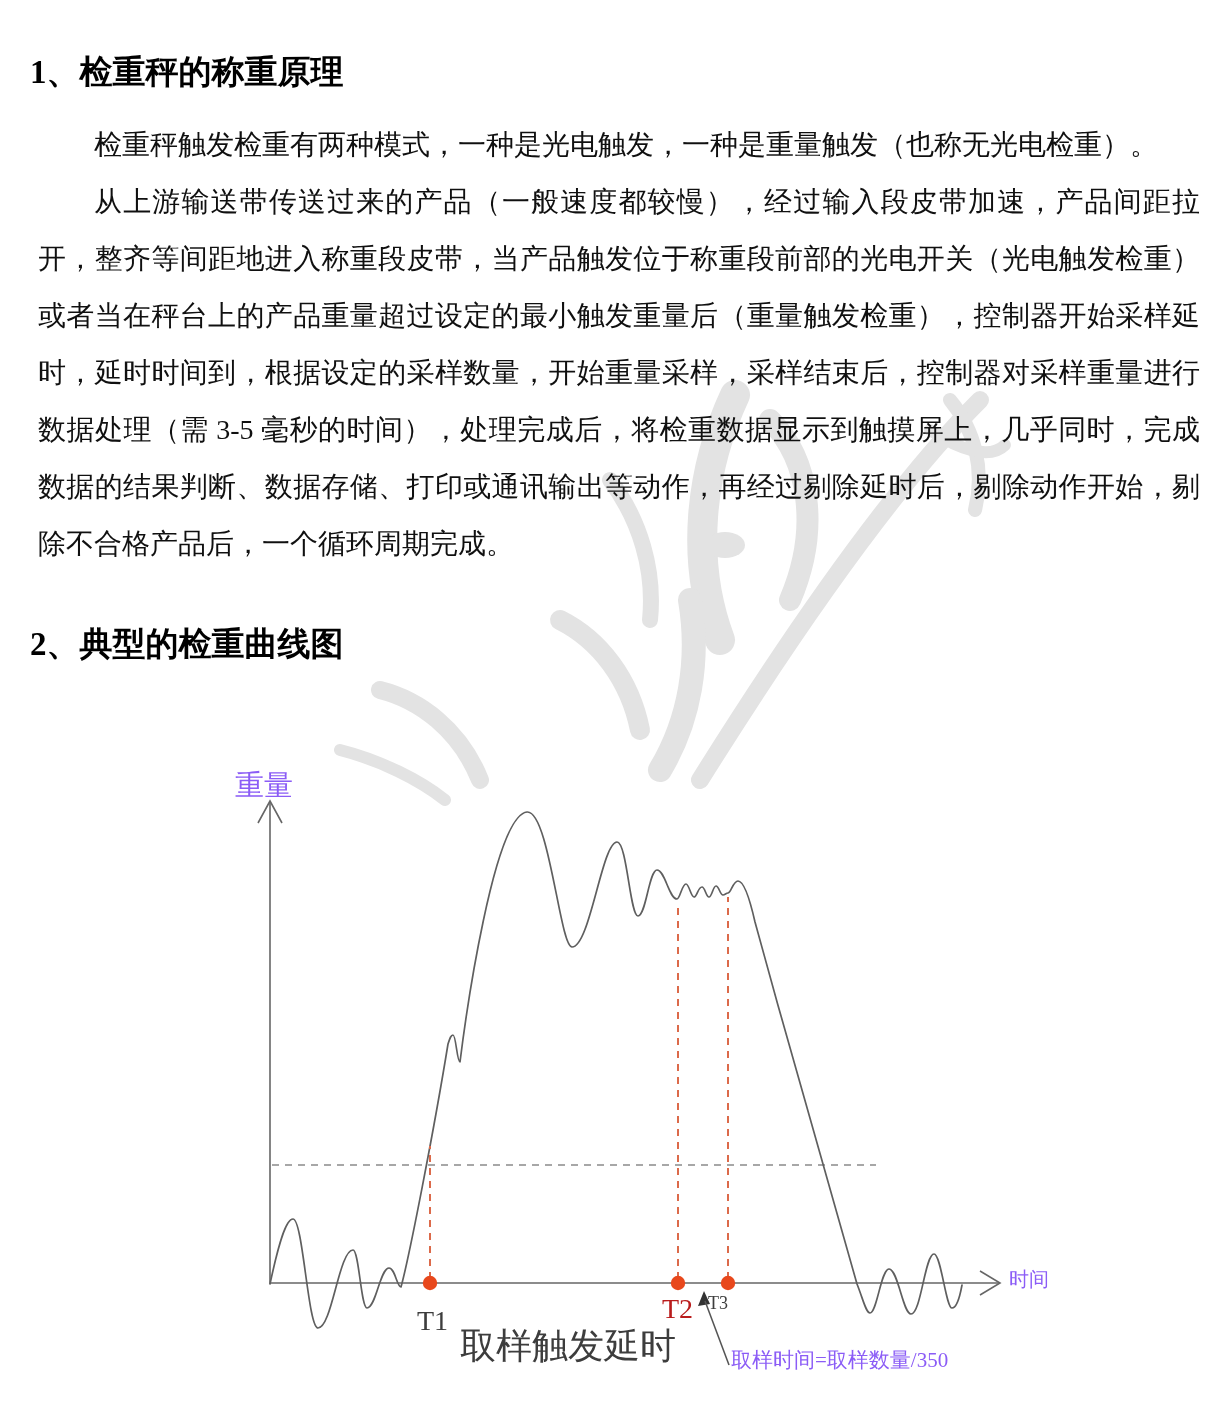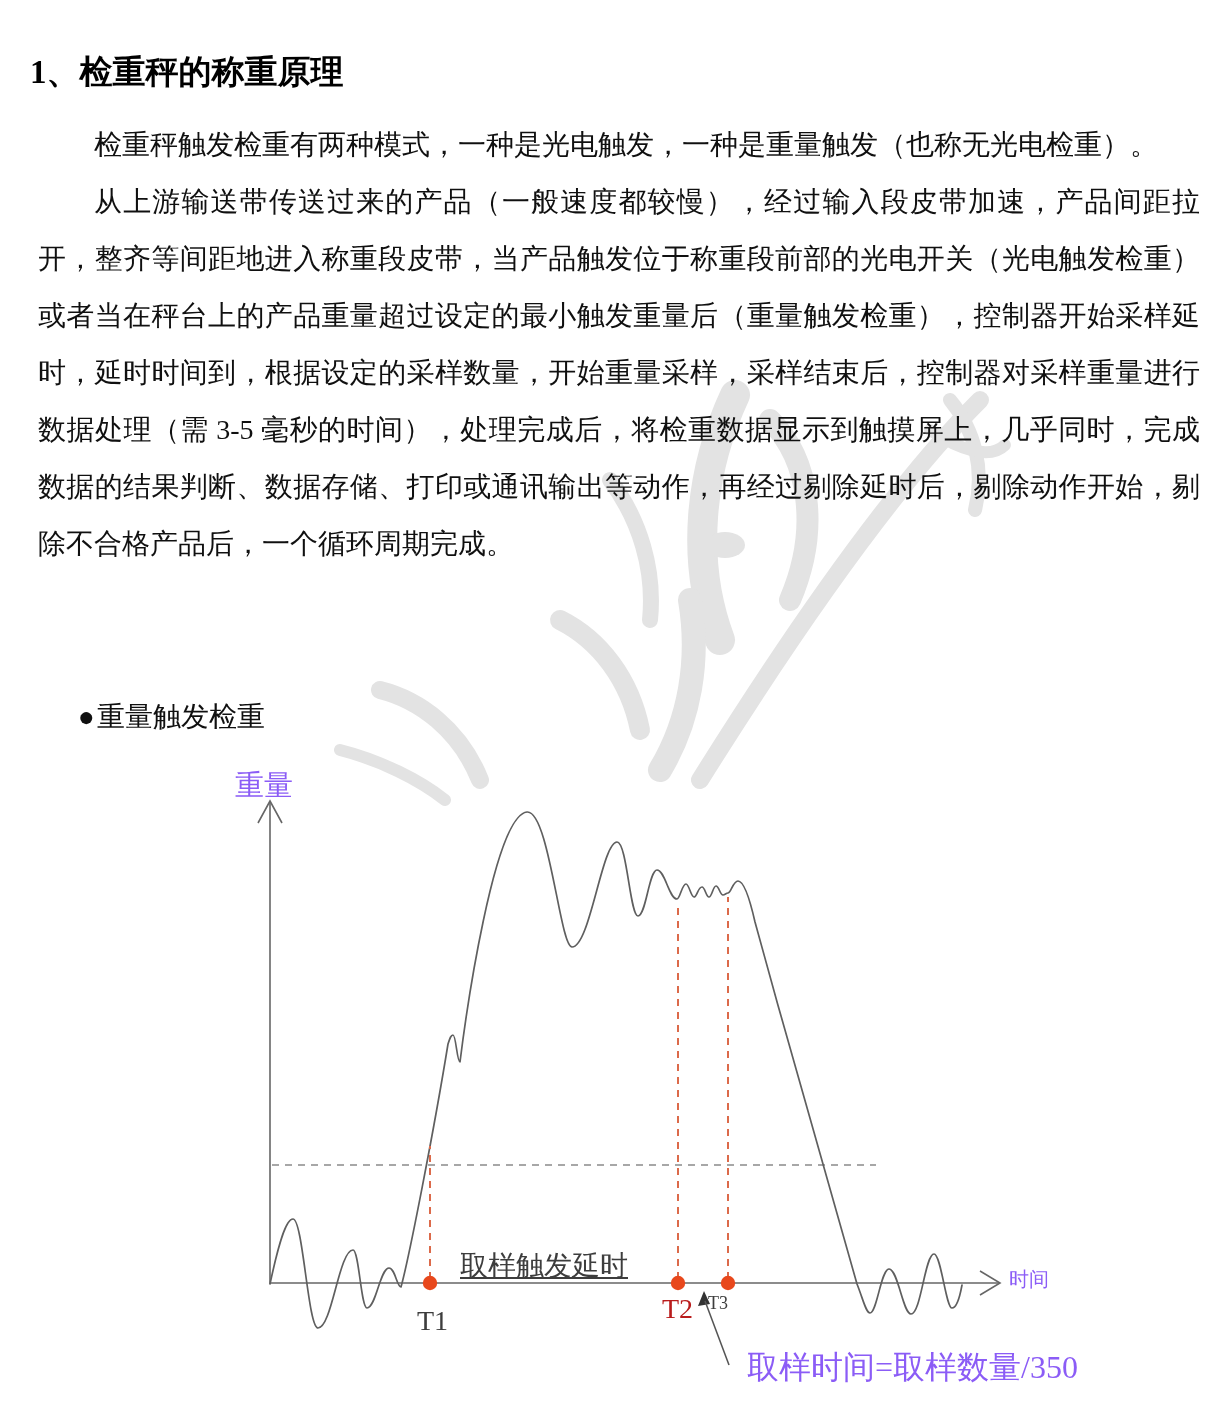--- a/index.html
+++ b/index.html
@@ -34,24 +34,24 @@
   }
   .bullet-dot{margin-right:2px;}
   .chart-label{
     position:absolute;color:#8b5cf6;white-space:nowrap;z-index:2;
     font-family:"Liberation Serif","DejaVu Serif",serif;
   }
   #label-ylabel{left:235px;top:766px;font-size:29px;}
   #label-threshold{left:84px;top:1146px;font-size:29px;}
   #label-xlabel{left:1009px;top:1266px;font-size:20px;}
   #label-t1{left:417px;top:1291px;font-size:28px;color:#3d3d3d;margin-top:14px;}
-  #label-delay{left:460px;top:1247px;font-size:28px;color:#3d3d3d;text-decoration:underline;}
+  #label-delay{left:460px;top:1322px;font-size:36px;color:#3d3d3d;}
   #label-t2{left:662px;top:1293px;font-size:28px;color:#b91c1c;}
   #label-t3{left:708px;top:1293px;font-size:18px;color:#3d3d3d;}
-  #label-annotation{left:731px;top:1346px;font-size:32px;margin-left:16px;}
+  #label-annotation{left:731px;top:1346px;font-size:21px;}
   #chart-svg{position:absolute;left:0;top:0;z-index:1;}
   .axis{stroke:#666666;stroke-width:1.6;fill:none;}
   .curve{stroke:#5f5f5f;stroke-width:1.7;fill:none;stroke-linejoin:round;stroke-linecap:round;}
   .threshold{stroke:#8a8a8a;stroke-width:1.6;stroke-dasharray:7 6;}
   .marker-dash{stroke:#dc6a4a;stroke-width:2;stroke-dasharray:7 6;}
   .marker-dot{fill:#e8481c;stroke:none;}
   .leader{stroke:#555555;stroke-width:1.6;fill:none;}
   .leader-head{fill:#333333;stroke:none;}
   .wm{stroke:#e3e3e3;fill:none;stroke-linecap:round;}
 </style>
@@ -101,24 +101,22 @@
     <line class="leader" x1="705" y1="1301" x2="729" y2="1365"></line>
   </svg>
 
   <div class="content-layer">
     <h1 class="doc-heading" id="heading-1">1、检重秤的称重原理</h1>
 
     <p class="doc-para" id="para-1">检重秤触发检重有两种模式，一种是光电触发，一种是重量触发（也称无光电检重）。</p>
 
     <p class="doc-para" id="para-2">从上游输送带传送过来的产品（一般速度都较慢），经过输入段皮带加速，产品间距拉开，整齐等间距地进入称重段皮带，当产品触发位于称重段前部的光电开关（光电触发检重）或者当在秤台上的产品重量超过设定的最小触发重量后（重量触发检重），控制器开始采样延时，延时时间到，根据设定的采样数量，开始重量采样，采样结束后，控制器对采样重量进行数据处理（需 3-5 毫秒的时间），处理完成后，将检重数据显示到触摸屏上，几乎同时，完成数据的结果判断、数据存储、打印或通讯输出等动作，再经过剔除延时后，剔除动作开始，剔除不合格产品后，一个循环周期完成。</p>
 
+    <h1 class="doc-heading" id="heading-2">2、典型的检重曲线图</h1>
 
-    <div class="bullet-line">
-      <span class="bullet-dot">●</span><span>重量触发检重</span>
-    </div>
 
     <div class="chart-label" id="label-ylabel">重量</div>
     <div class="chart-label" id="label-t1">T1</div>
     <div class="chart-label" id="label-delay">取样触发延时</div>
     <div class="chart-label" id="label-t2">T2</div>
     <div class="chart-label" id="label-t3">T3</div>
     <div class="chart-label" id="label-xlabel">时间</div>
     <div class="chart-label" id="label-annotation">取样时间=取样数量/350</div>
   </div>
 </div>

